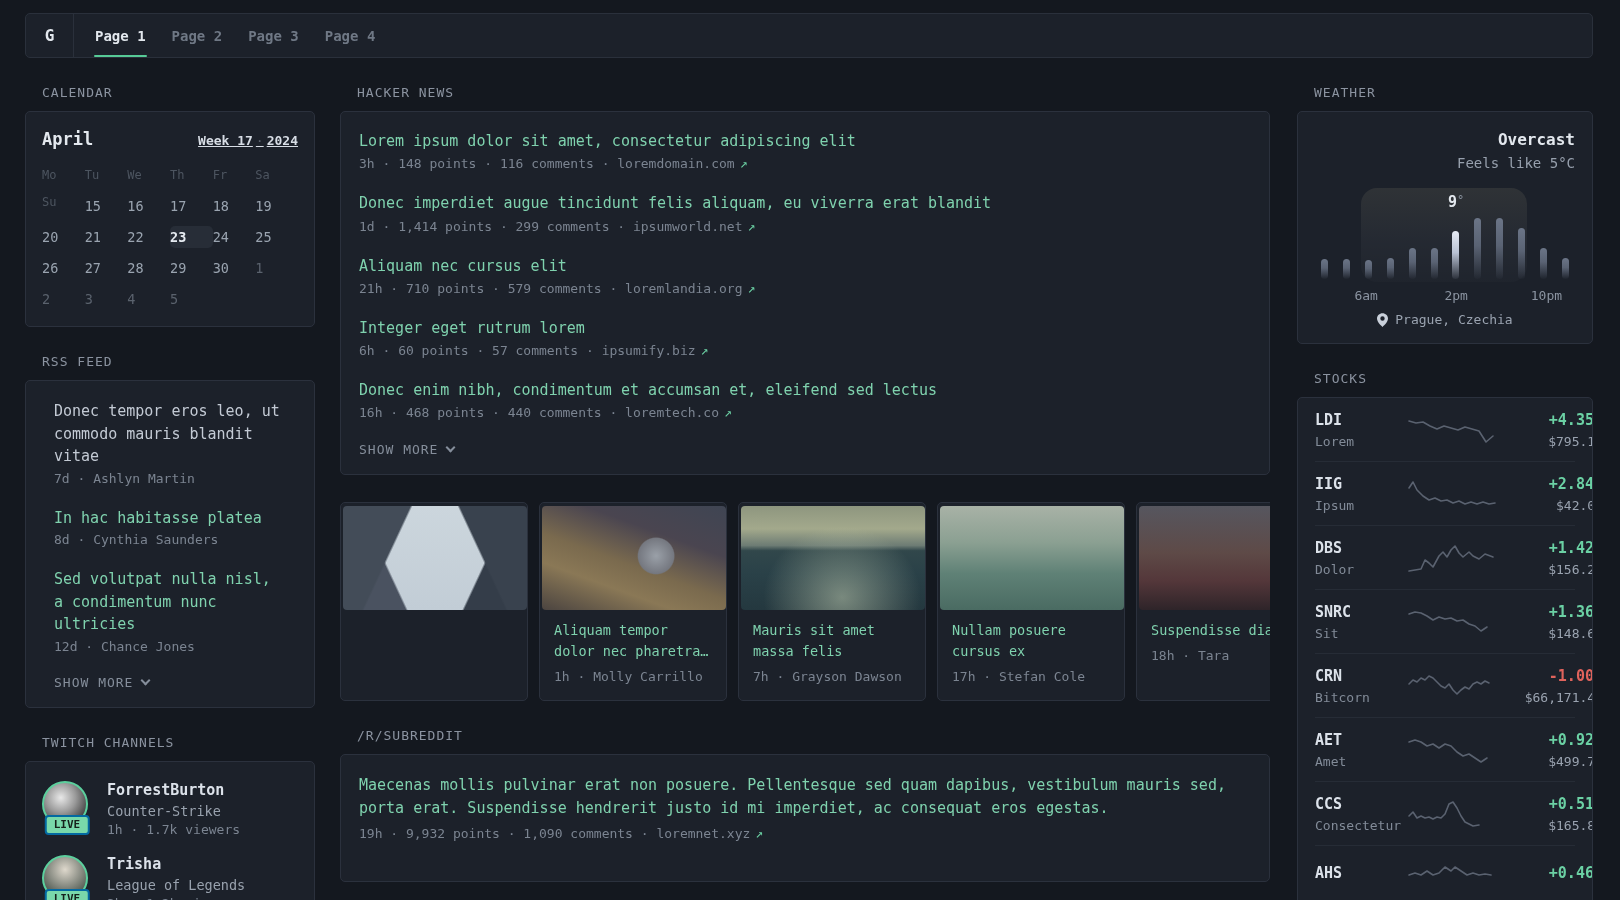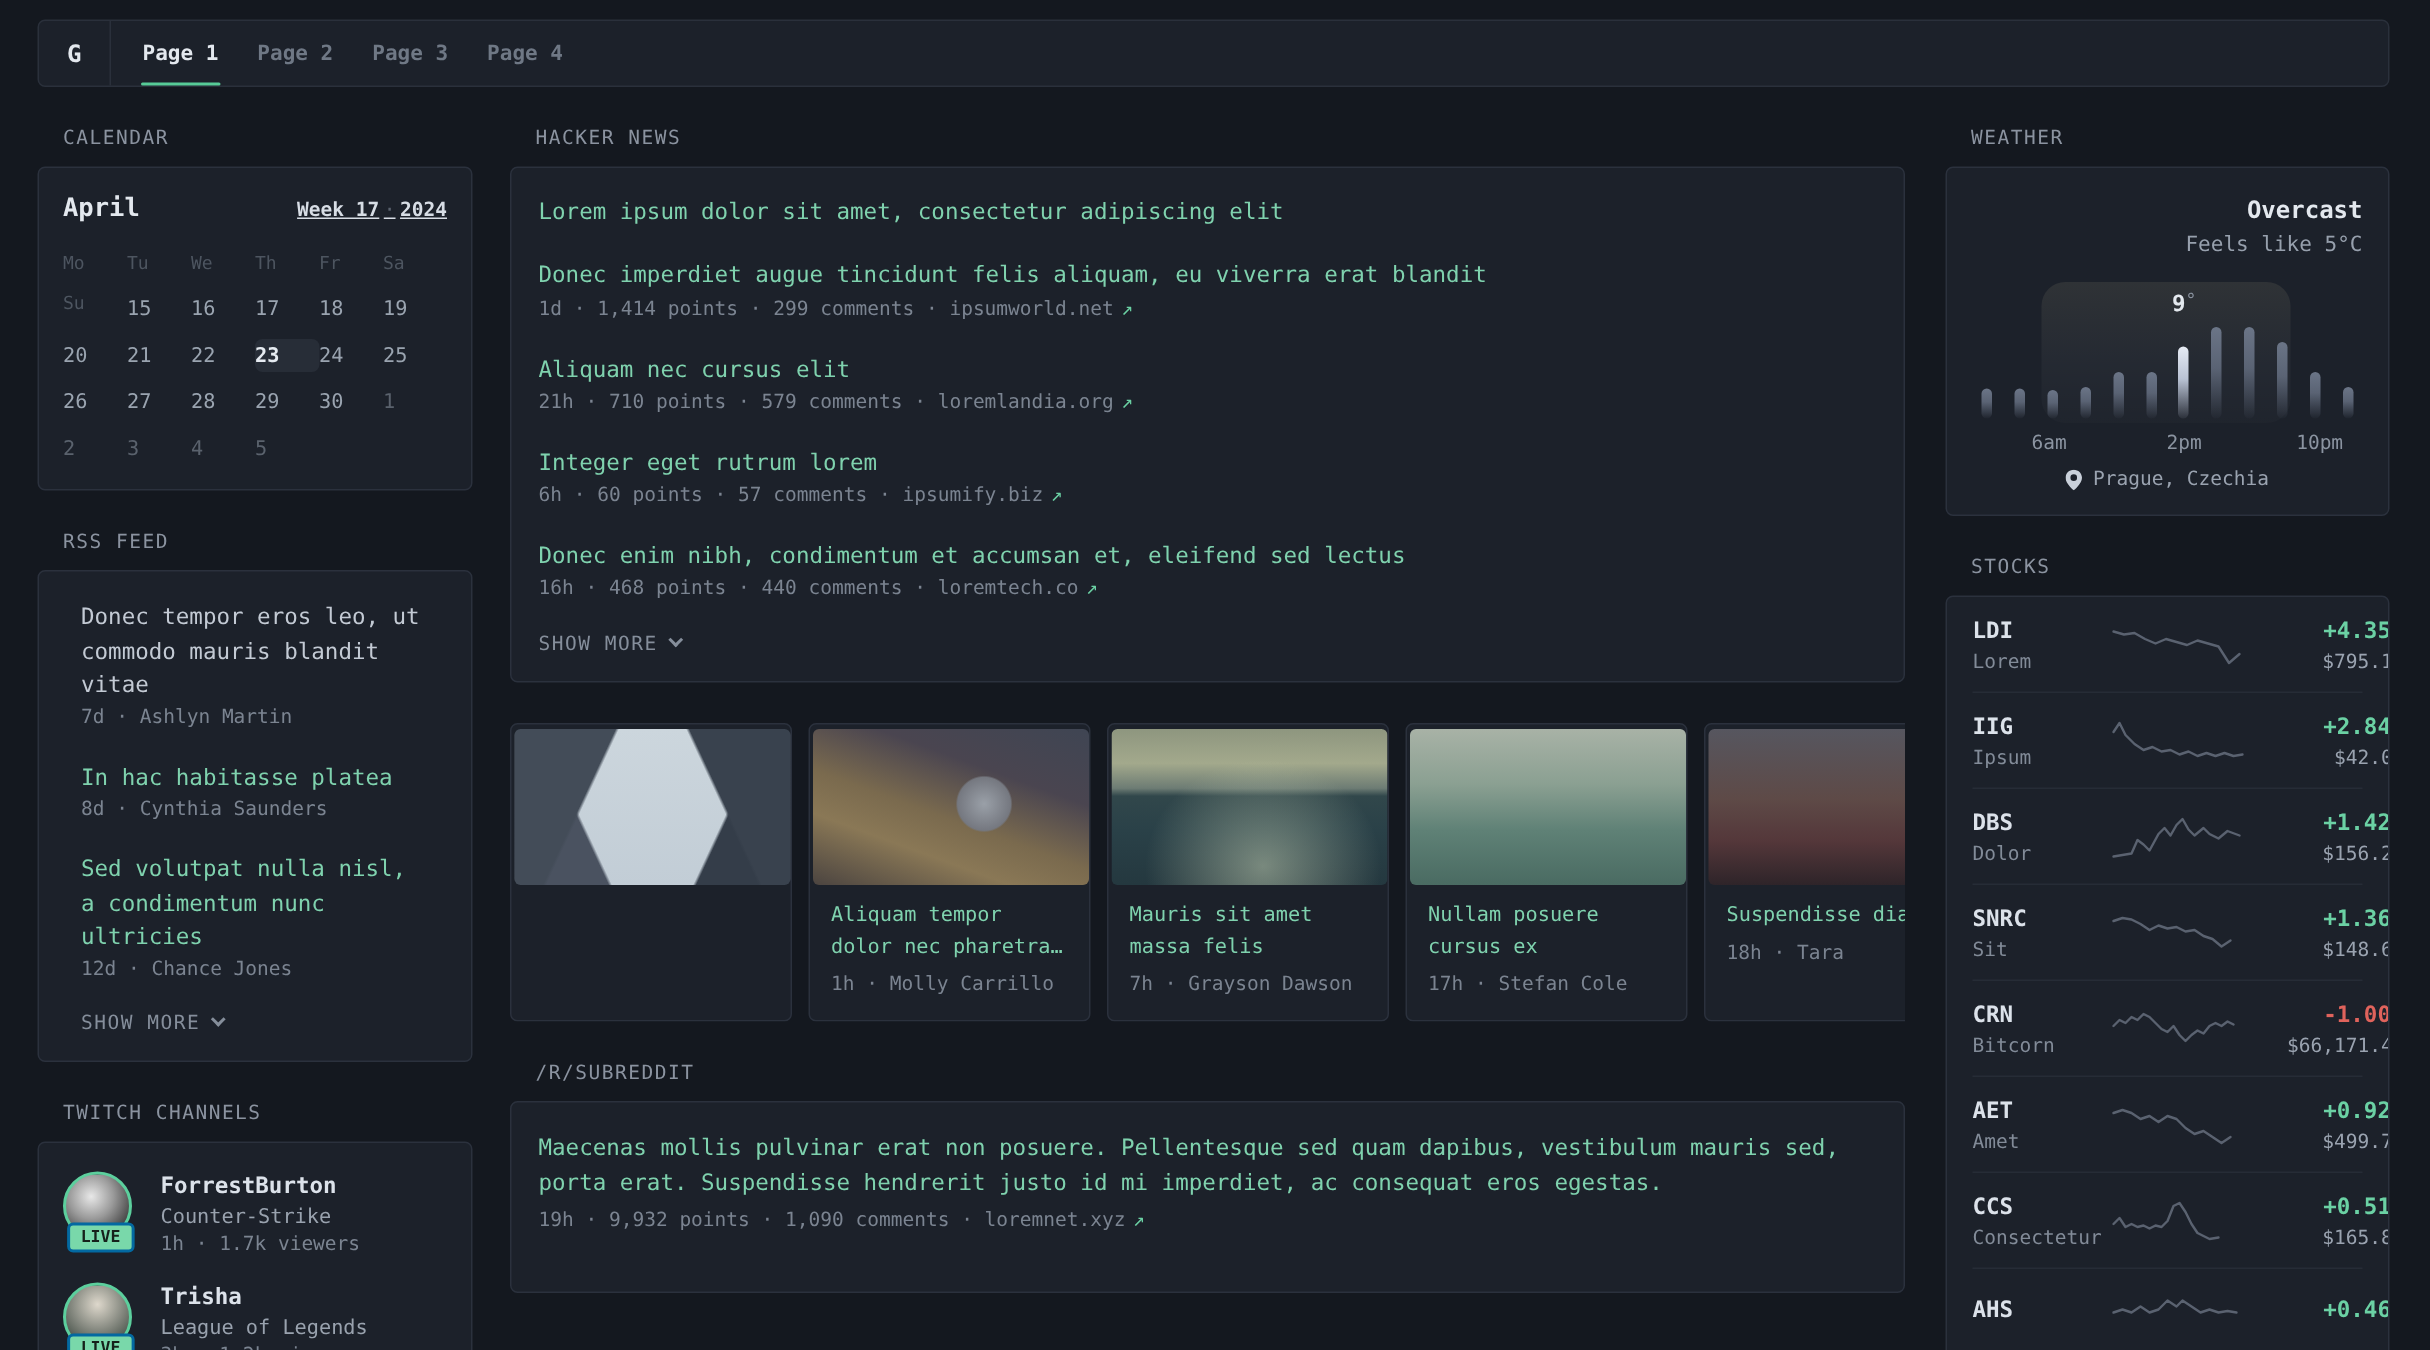--- a/index.html
+++ b/index.html
@@ -267,20 +267,21 @@
       </div>
     </div>
 
     <div class="col-mid">
 
       <div class="section">
         <div class="section-title">HACKER NEWS</div>
         <div class="card hn-card">
           <div class="hn-item">
             <a class="hn-title link-green">Lorem ipsum dolor sit amet, consectetur adipiscing elit</a>
+            <div class="meta"><span>3h · 148 points · 116 comments · loremdomain.com</span><span class="ext-arrow">↗</span></div>
           </div>
           <div class="hn-item">
             <a class="hn-title link-green">Donec imperdiet augue tincidunt felis aliquam, eu viverra erat blandit</a>
             <div class="meta"><span>1d · 1,414 points · 299 comments · ipsumworld.net</span><span class="ext-arrow">↗</span></div>
           </div>
           <div class="hn-item">
             <a class="hn-title link-green">Aliquam nec cursus elit</a>
             <div class="meta"><span>21h · 710 points · 579 comments · loremlandia.org</span><span class="ext-arrow">↗</span></div>
           </div>
           <div class="hn-item">

